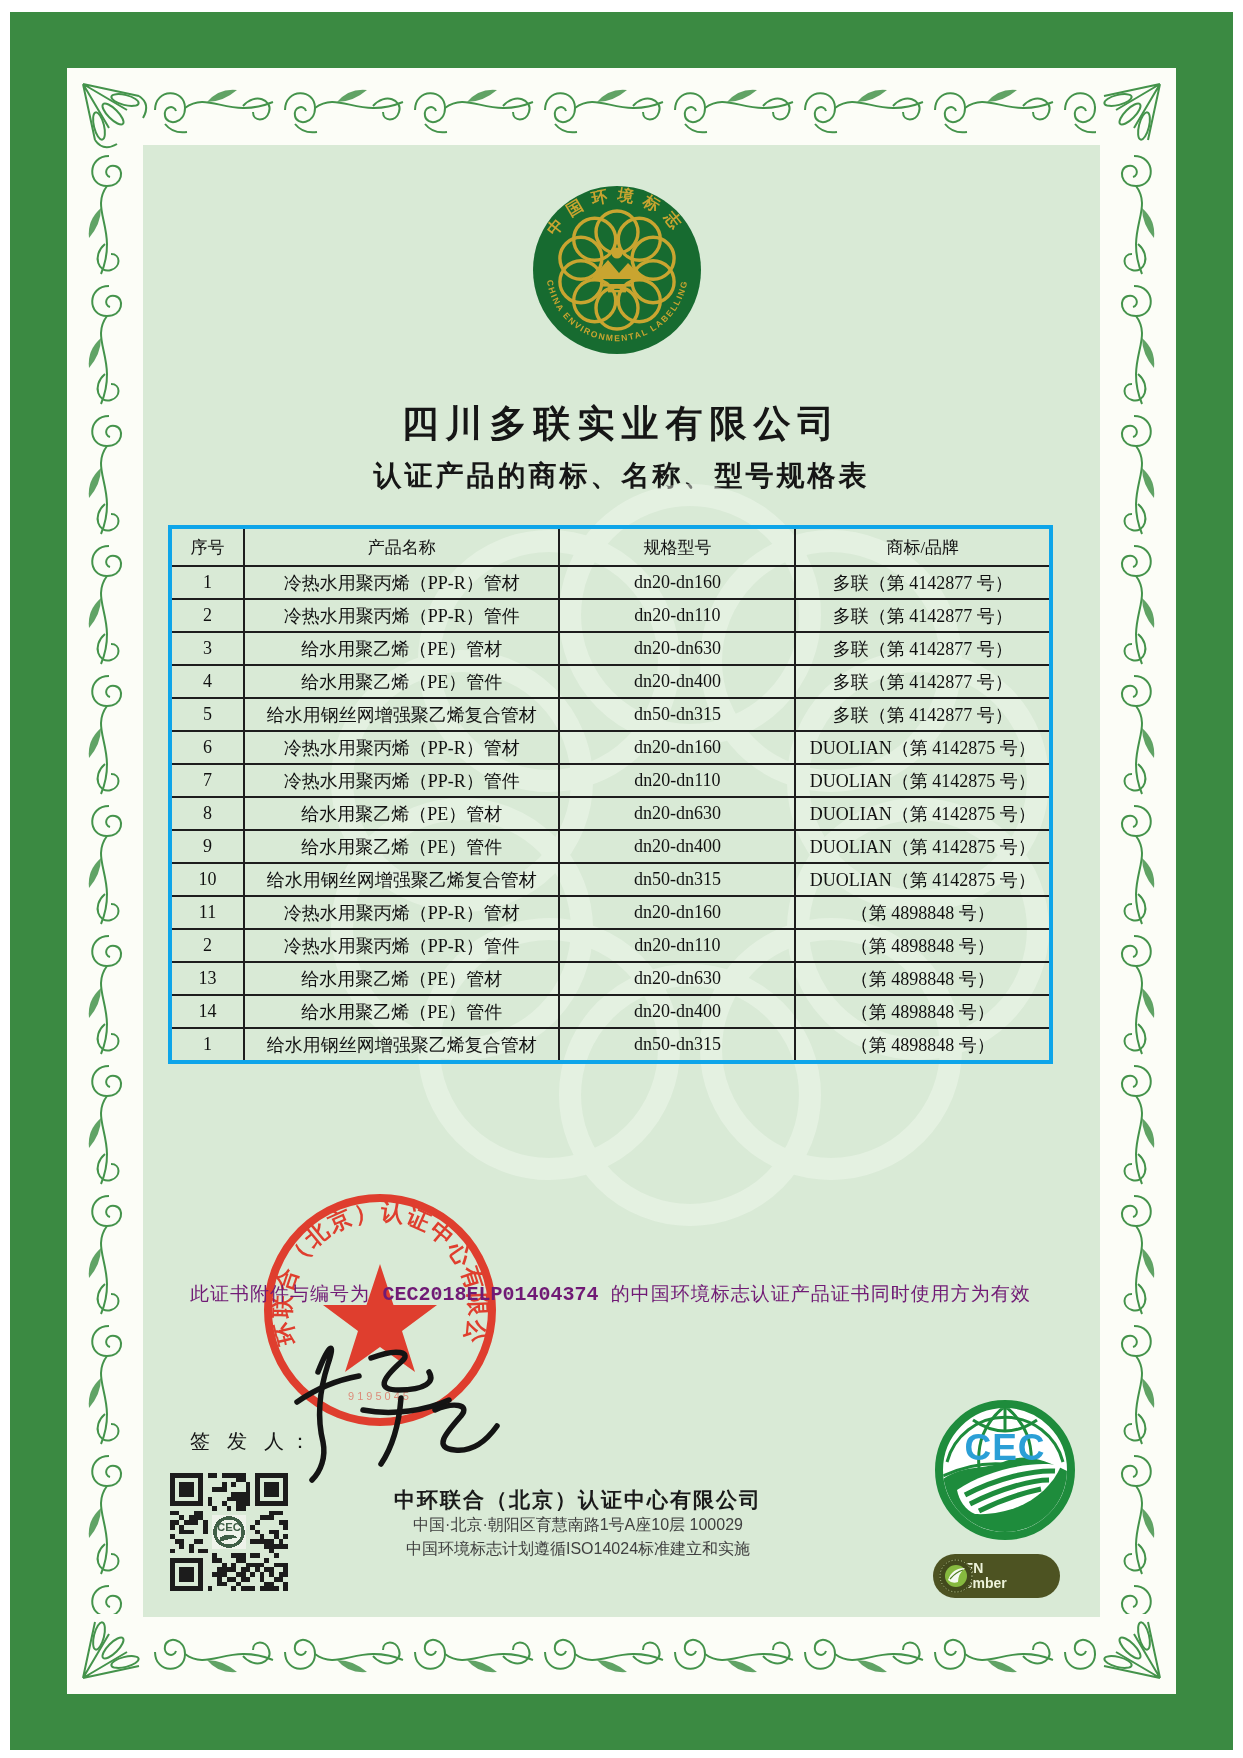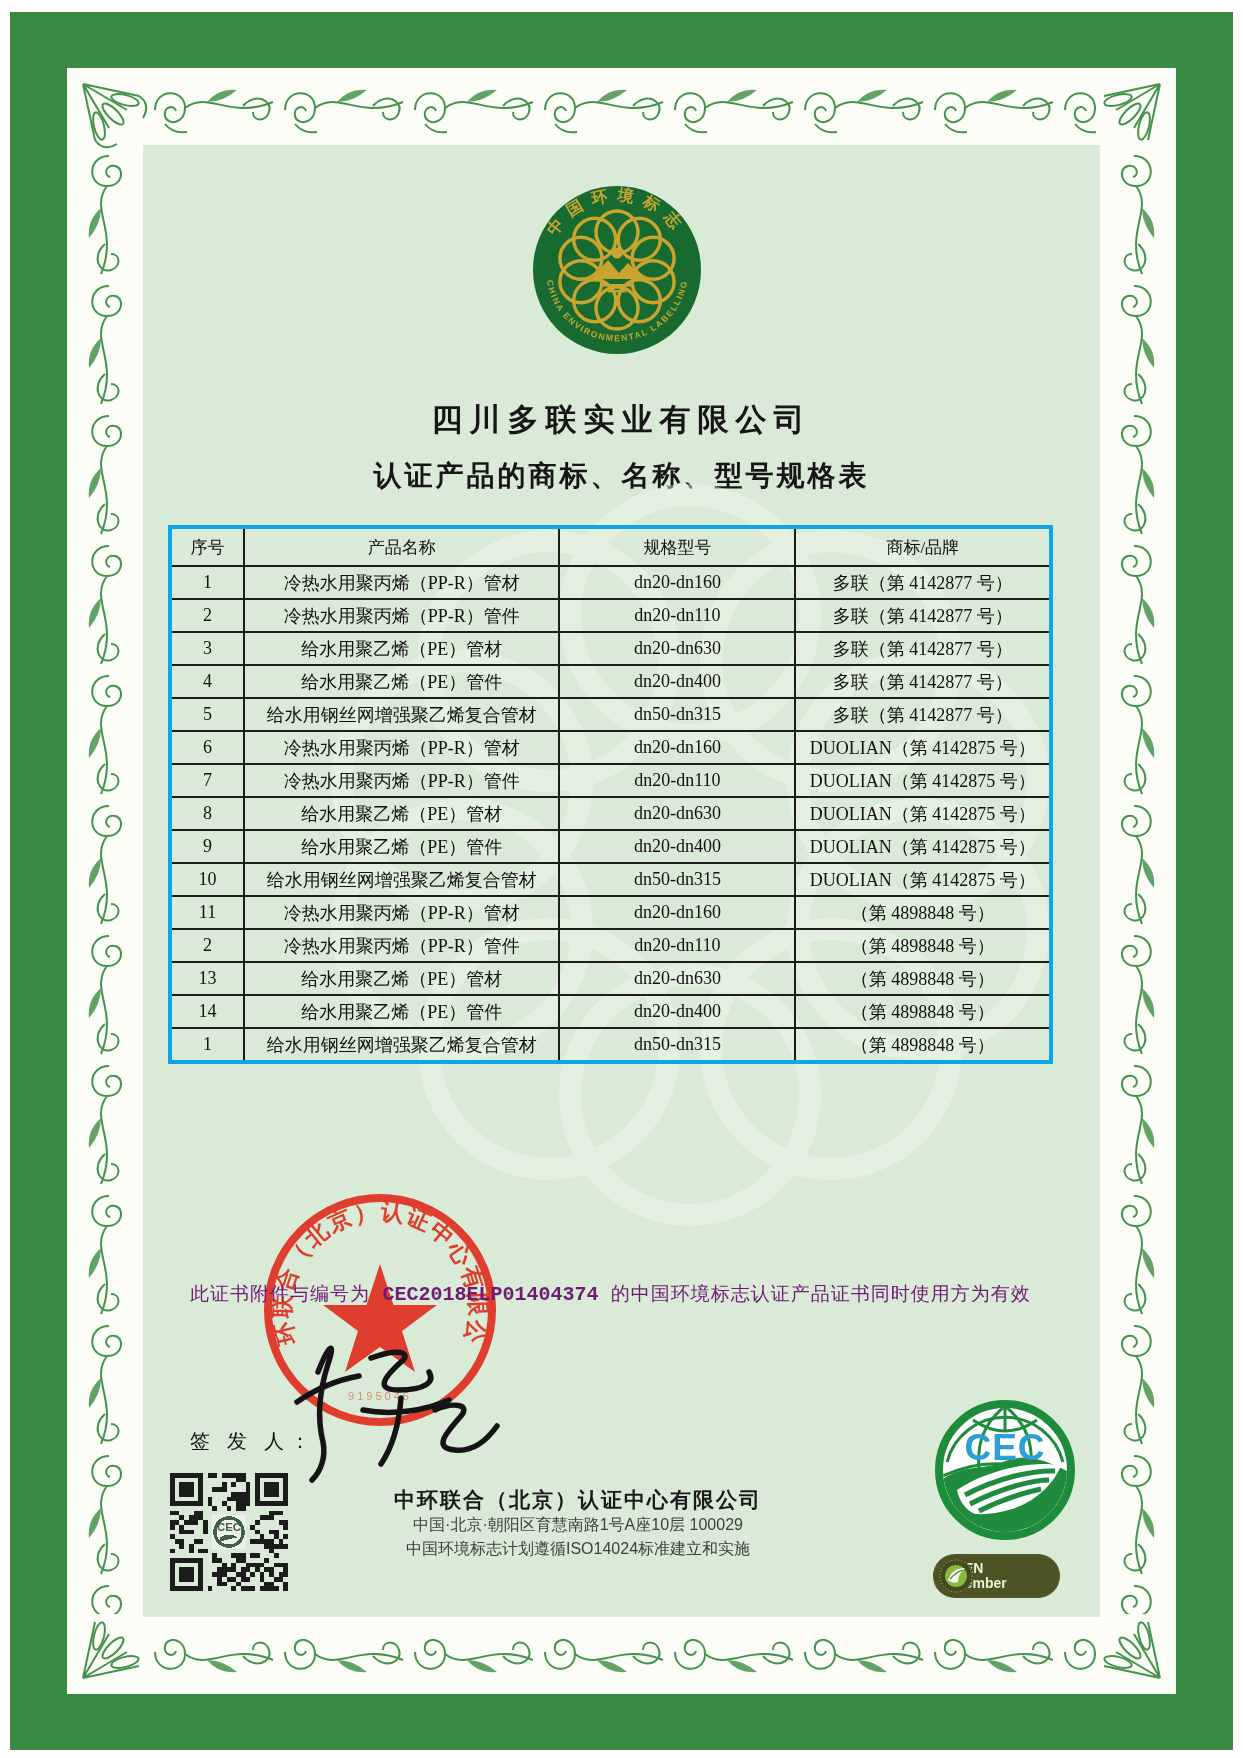--- a/index.html
+++ b/index.html
@@ -7,21 +7,21 @@
         font-family:"Liberation Sans",sans-serif;}
   
   .green-frame{position:absolute;left:10px;top:12px;right:10px;bottom:8px;background:#3b8a42;}
   .white-band{position:absolute;left:67px;top:68px;right:67px;bottom:64px;background:#fcfdf7;}
   .mint{position:absolute;left:143px;top:145px;right:143px;bottom:141px;background:#d9ead6;}
   .band-svg{position:absolute;}
   
   .abs{position:absolute;}
   .title{width:100%;text-align:center;font-weight:bold;color:#161616;
          font-family:"Liberation Sans",sans-serif;}
-  #company-title{top:399px;font-size:31px;letter-spacing:7px;}
+  #company-title{top:399px;font-size:37px;letter-spacing:7px;}
   #subtitle{top:457px;font-size:28px;letter-spacing:3px;}
   
   #spec-table{position:absolute;left:168px;top:525px;width:885px;border-collapse:collapse;
               table-layout:fixed;background:transparent;}
   #spec-table th,#spec-table td{border:2px solid #1d1d1d;text-align:center;vertical-align:middle;
               font-family:"Liberation Serif",serif;color:#111;padding:0 4px;overflow:hidden;}
   #spec-table{border:4px solid #0ea5e9;}
   #spec-table th{height:36px;font-size:17px;font-weight:normal;}
   #spec-table td{height:31px;font-size:18px;}
   

